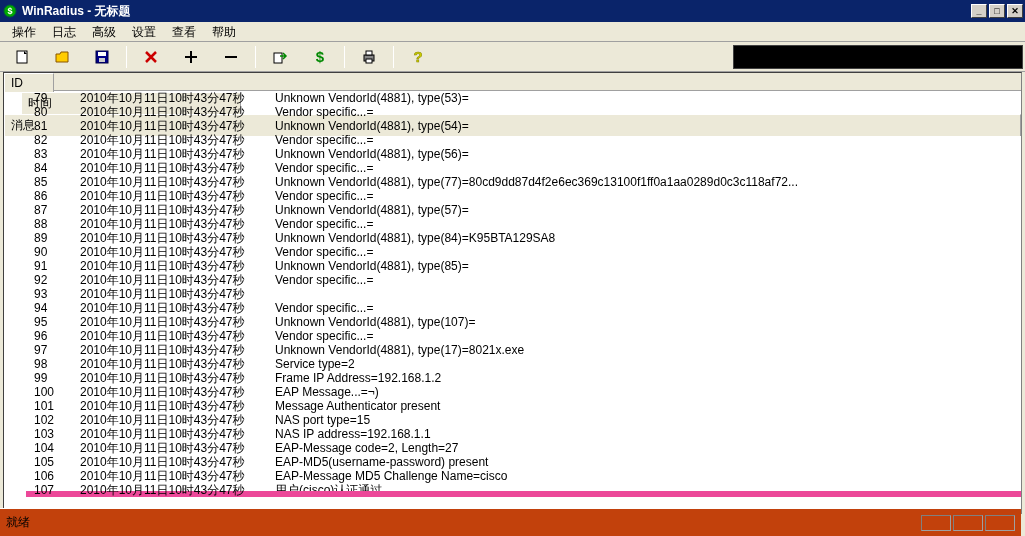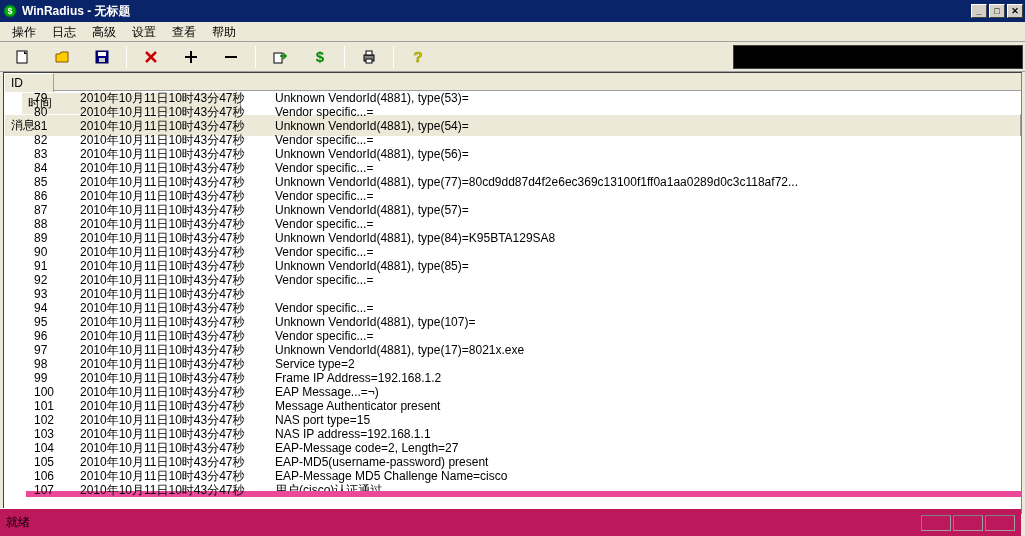--- a/index.html
+++ b/index.html
@@ -137,21 +137,21 @@
 .row .cell-id { width: 50px; padding-left: 8px; }
 .row .cell-time { width: 195px; padding-left: 4px; }
 .row .cell-msg { flex: 1; padding-left: 4px; overflow: hidden; text-overflow: clip; }
 .row.redline {
   border-bottom: 6px solid #ec4899;
 }
 .statusbar {
   position: absolute;
   left: 0; right: 4px; bottom: 0;
   height: 28px;
-  background: #be185d;
+  background: #c2410c;
   border-top: 1px solid #fff;
   display: flex;
   align-items: center;
   padding: 0 6px;
   font-size: 12px;
 }
 .statusbar .status-grip {
   margin-left: auto;
   display: flex;
   gap: 2px;

